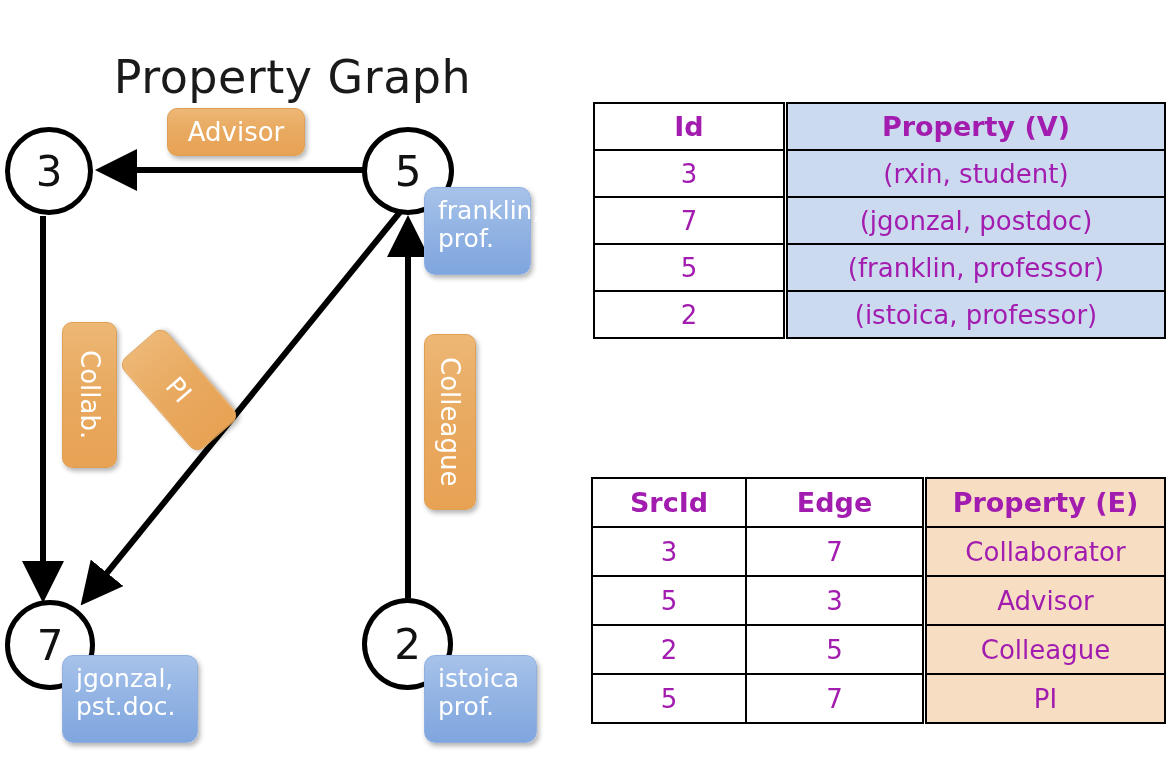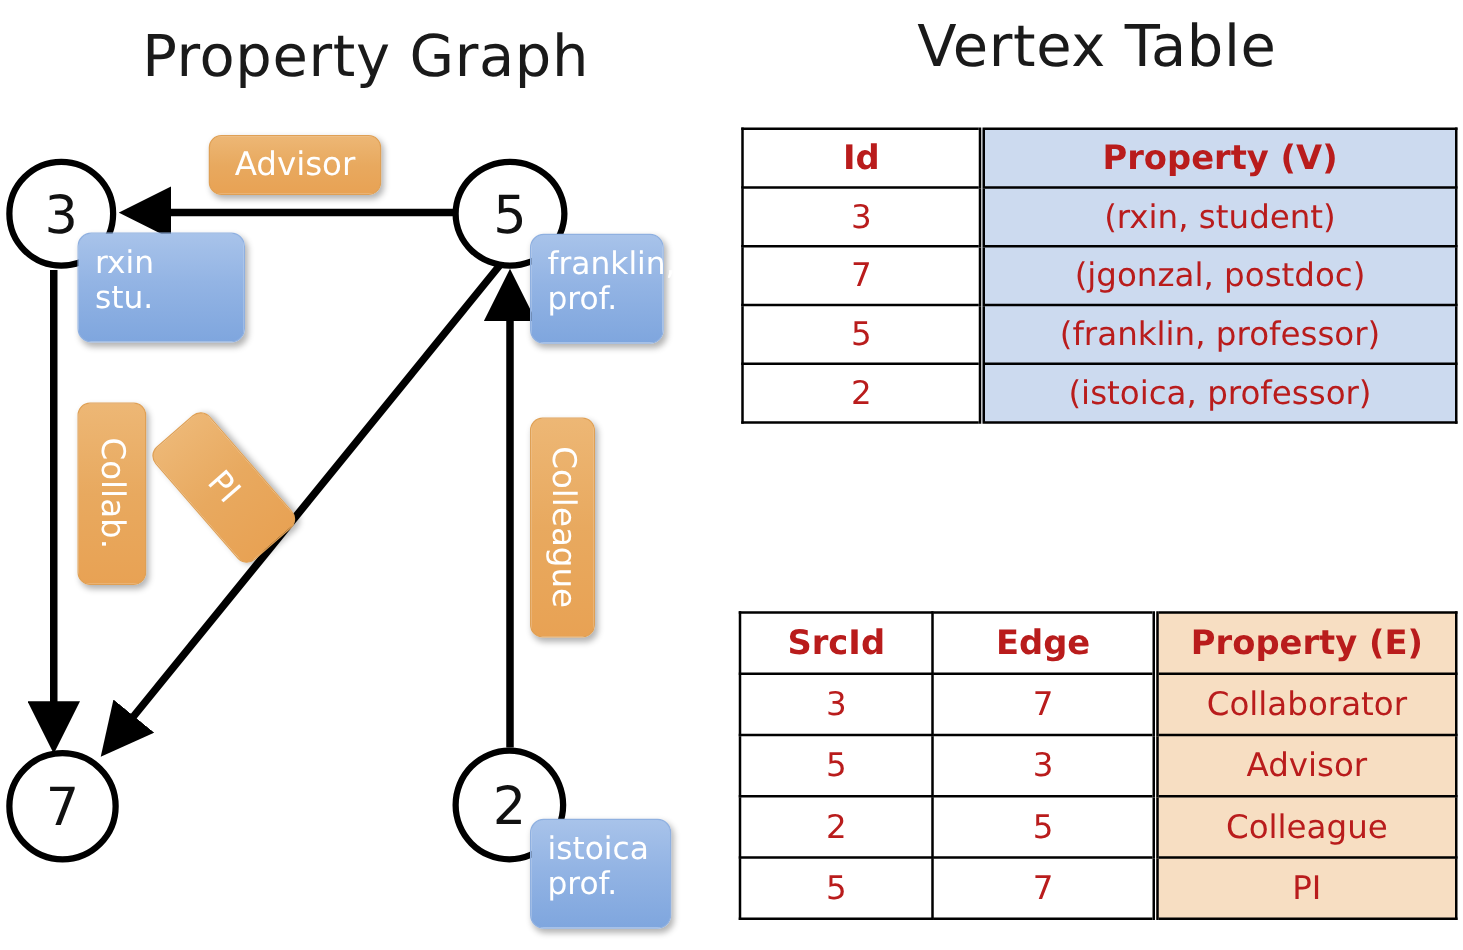--- a/index.html
+++ b/index.html
@@ -6,20 +6,21 @@
   body{width:1170px;height:760px;position:relative;overflow:hidden;
        font-family:"Liberation Sans","DejaVu Sans",sans-serif;color:#111;}
 
   .stage{position:absolute;inset:0;}
 
   
   .title{
     position:absolute;font-size:46px;font-weight:400;letter-spacing:.5px;
     color:#1a1a1a;white-space:nowrap;text-align:center;
     font-family:"DejaVu Sans",sans-serif;
+    margin-top:32px;
   }
   #title-property-graph{left:0;top:18px;width:585px;}
   #title-vertex-table{left:585px;top:10px;width:585px;}
   #title-edge-table{left:585px;top:400px;width:585px;}
 
   
   .graph{position:absolute;left:0;top:0;width:585px;height:760px;}
   .graph svg{position:absolute;left:0;top:0;}
 
   .node-circle{
@@ -50,42 +51,41 @@
     display:flex;align-items:center;justify-content:center;
     font-family:"DejaVu Sans",sans-serif;
   }
   .vert-text{writing-mode:vertical-rl;text-orientation:mixed;}
 
   
   .tbl{position:absolute;border-collapse:collapse;table-layout:fixed;
        font-family:"DejaVu Sans",sans-serif;}
   .tbl td,.tbl th{
     border:2px solid #000;text-align:center;font-weight:400;
-    font-size:26px;color:#b91c1c;padding:0;
+    font-size:26px;color:#a21caf;padding:0;
   }
   .tbl th{font-weight:700;font-size:27px;}
 
   #vertex-table{left:593px;top:102px;width:573px;}
   #vertex-table td,#vertex-table th{height:45px;}
   #vertex-table .c-id{width:188px;background:#fff;}
   #vertex-table .c-prop{background:#ccdaef;border-left:5px double #000;}
 
-  #edge-table{left:591px;top:489px;width:575px;}
+  #edge-table{left:591px;top:477px;width:575px;}
   #edge-table td,#edge-table th{height:47px;}
   #edge-table .c-src{width:152px;background:#fff;}
   #edge-table .c-dst{width:175px;background:#fff;}
   #edge-table .c-prop{background:#f7dec2;border-left:5px double #000;}
 </style>
 </head>
 <body>
 
 <div class="stage">
 
   <div class="title" id="title-property-graph">Property Graph</div>
-  <div class="title" id="title-vertex-table">Vertex Table</div>
 
   <div class="graph">
 
     <svg width="585" height="760" viewBox="0 0 585 760">
       <defs>
         <marker id="ah" viewBox="0 0 12 12" refX="10" refY="6" markerWidth="7" markerHeight="7" orient="auto-start-reverse">
           <path d="M 0 0 L 12 6 L 0 12 z" fill="#000"></path>
         </marker>
       </defs>
 
@@ -104,28 +104,28 @@
     <div class="node-circle" style="left:362px;top:127px;width:92px;height:88px;">
       <span>5</span>
     </div>
     <div class="node-circle" style="left:5px;top:600px;width:90px;height:90px;">
       <span>7</span>
     </div>
     <div class="node-circle" style="left:362px;top:598px;width:91px;height:92px;">
       <span>2</span>
     </div>
 
-    <div class="prop-box" style="left:62px;top:186px;width:134px;height:88px;">
-      <span>rxin</span>
-      <span>stu.</span>
-    </div>
     <div class="prop-box" style="left:424px;top:187px;width:107px;height:88px;">
       <span>franklin,</span>
       <span>prof.</span>
     </div>
+    <div class="prop-box" style="left:62px;top:655px;width:136px;height:88px;">
+      <span>jgonzal,</span>
+      <span>pst.doc.</span>
+    </div>
     <div class="prop-box" style="left:424px;top:655px;width:113px;height:88px;">
       <span>istoica</span>
       <span>prof.</span>
     </div>
 
     <div class="edge-label" style="left:167px;top:108px;width:138px;height:48px;">
       <span>Advisor</span>
     </div>
 
     <div class="edge-label" style="left:62px;top:322px;width:55px;height:146px;">

